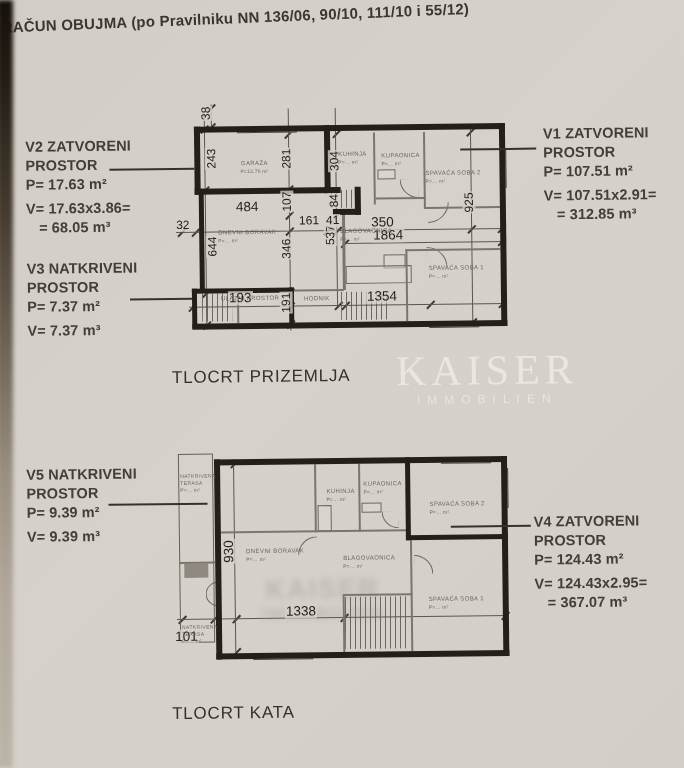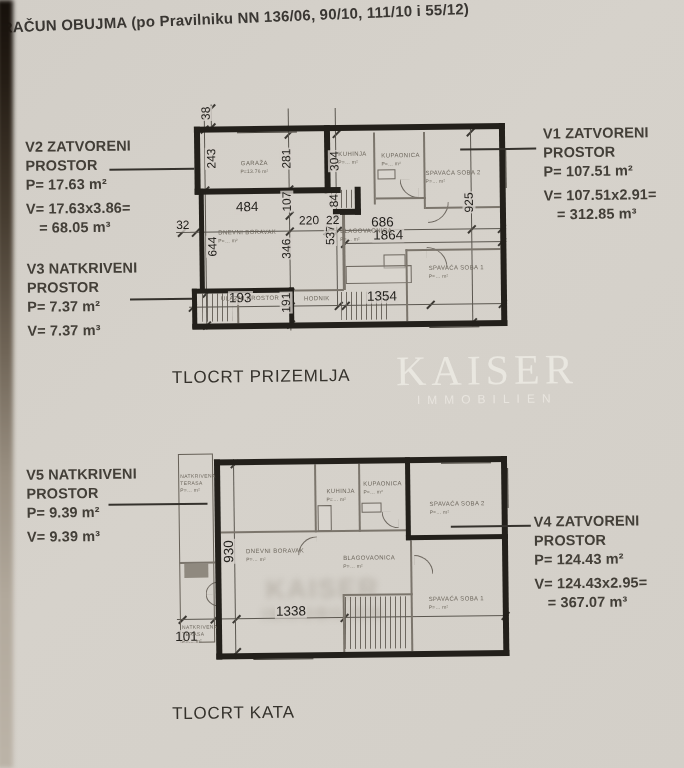--- a/index.html
+++ b/index.html
@@ -222,23 +222,23 @@
     <div class="dim v" style="left:331px;top:150px">304</div>
     <div class="dim v" style="left:283px;top:190px">107</div>
     <div class="dim v" style="left:330px;top:193px">84</div>
     <div class="dim v" style="left:208px;top:234px">644</div>
     <div class="dim v" style="left:282px;top:237px">346</div>
     <div class="dim v" style="left:326px;top:224px">537</div>
     <div class="dim v" style="left:281px;top:291px">191</div>
     <div class="dim v" style="left:465px;top:193px">925</div>
     <div class="dim" style="left:177px;top:217px">32</div>
     <div class="dim big" style="left:237px;top:199px">484</div>
-    <div class="dim" style="left:300px;top:214px">220</div>
-    <div class="dim" style="left:327px;top:214px">22</div>
-    <div class="dim big" style="left:372px;top:216px">686</div>
+    <div class="dim" style="left:300px;top:214px">161</div>
+    <div class="dim" style="left:327px;top:214px">41</div>
+    <div class="dim big" style="left:372px;top:216px">350</div>
     <div class="dim big" style="left:374px;top:229px">1864</div>
     <div class="dim big" style="left:229px;top:290px">193</div>
     <div class="dim big" style="left:367px;top:290px">1354</div>
 
     <div class="room" style="left:243px;top:158px;text-align:center">
       <span>GARAŽA</span>
       <span class="sub">P=13.76 m²</span>
     </div>
     <div class="room" style="left:341px;top:150px">
       <span>KUHINJA</span>
@@ -265,21 +265,21 @@
     </div>
     <div class="room" style="left:305px;top:294px">
       <span>HODNIK</span>
     </div>
     <div class="room" style="left:430px;top:265px">
       <span>SPAVAĆA SOBA 1</span>
       <span class="sub">P=… m²</span>
     </div>
 
     <div class="dim v big" style="left:220px;top:538px">930</div>
-    <div class="dim big" style="left:272px;top:604px">1338</div>
+    <div class="dim big" style="left:282px;top:604px">1338</div>
     <div class="dim big" style="left:171px;top:628px">101</div>
 
     <div class="room wrap" style="left:179px;top:471px">
       <span>NATKRIVENA TERASA</span>
       <span class="sub">P=… m²</span>
     </div>
     <div class="room" style="left:325px;top:487px">
       <span>KUHINJA</span>
       <span class="sub">P=… m²</span>
     </div>

